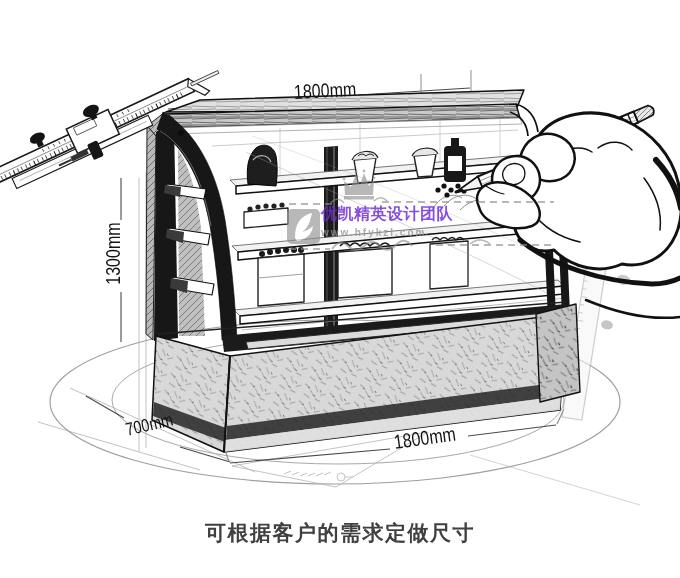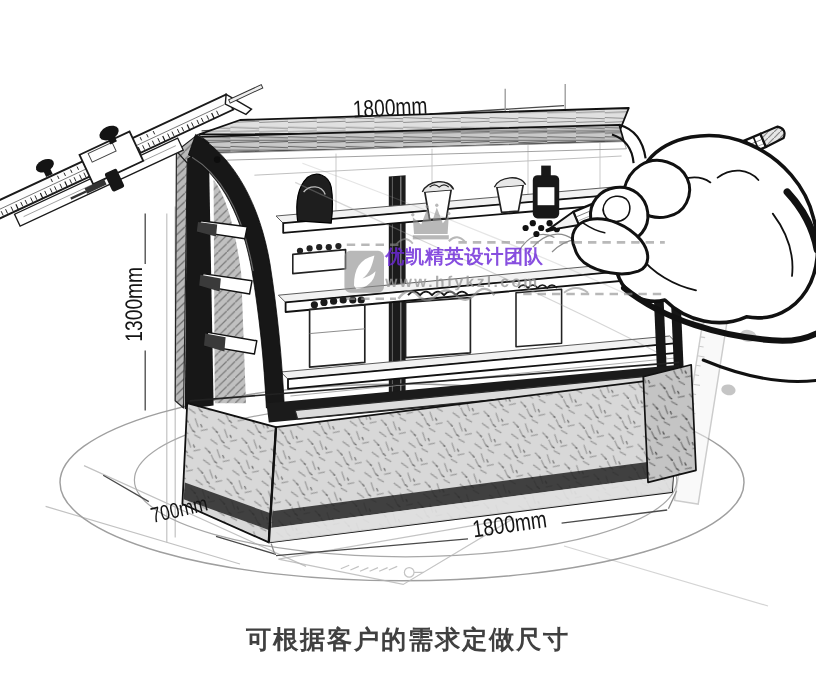--- a/index.html
+++ b/index.html
@@ -14,21 +14,21 @@
   }
   .dim-top{left:294px;top:81px;font-size:20px;transform:rotate(-3deg) scaleX(.8);transform-origin:left center;}
   .dim-left{left:79px;top:246px;width:68px;text-align:center;font-size:20px;transform:rotate(-90deg) scaleX(.8);transform-origin:center;}
   .dim-700{left:126px;top:420px;font-size:18px;transform:rotate(-13deg) scaleX(.8);transform-origin:left center;}
   .dim-1800b{left:394px;top:431px;font-size:20px;transform:rotate(-8deg) scaleX(.8);transform-origin:left center;}
   .wm-brand{
     position:absolute;left:321px;top:204px;font-size:16px;font-weight:700;
     color:#6d28d9;opacity:.82;letter-spacing:0.5px;white-space:nowrap;
   }
   .wm-url{
-    position:absolute;left:321px;top:227px;font-size:13px;font-weight:700;
+    position:absolute;left:321px;top:227px;font-size:10px;font-weight:700;
     color:#979797;opacity:.78;letter-spacing:2px;white-space:nowrap;
   }
   .caption{
     position:absolute;left:50%;top:519px;transform:translateX(-50%);
     font-size:21px;font-weight:700;color:#404040;letter-spacing:1.5px;white-space:nowrap;
   }
 </style>
 </head>
 <body>
 

